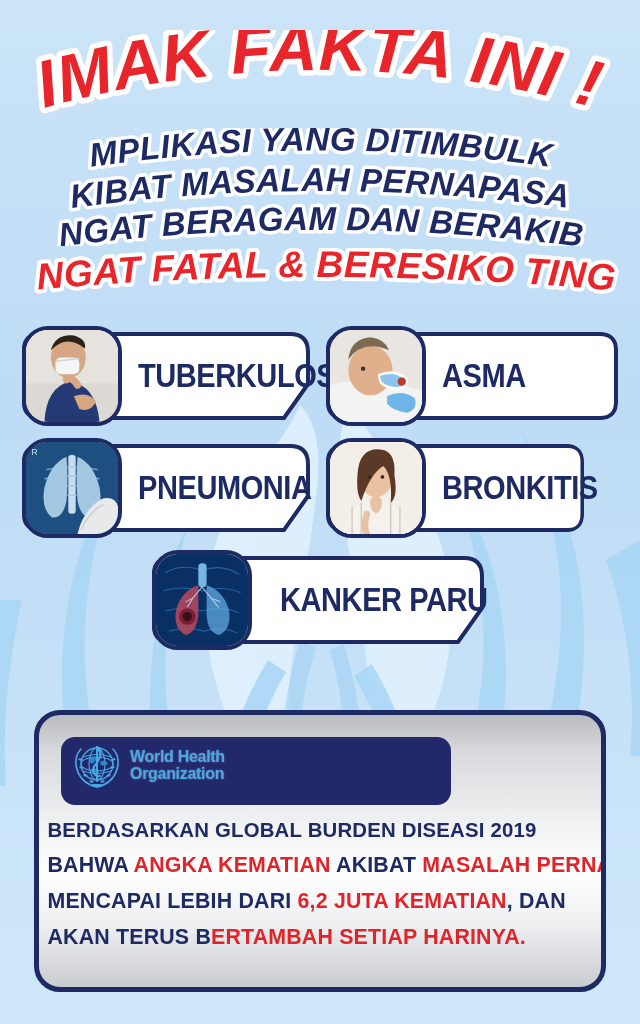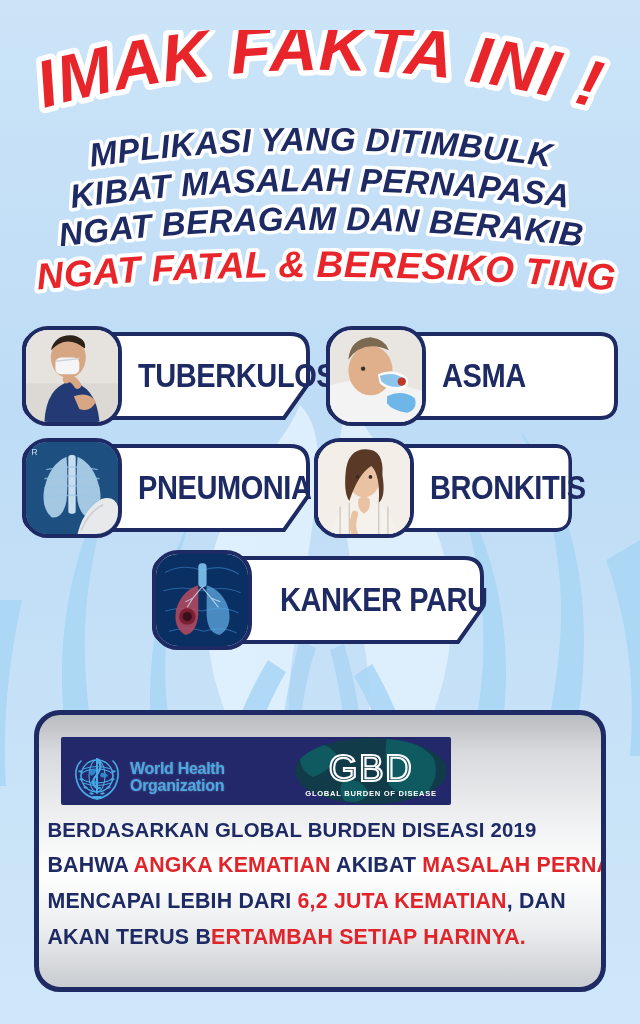--- a/index.html
+++ b/index.html
@@ -80,22 +80,22 @@
     border:5px solid #1e2a63;
     border-radius:26px;
     background:linear-gradient(180deg,#b9bcc0 0%,#d8dadd 14%,#f2f3f4 42%,#ffffff 58%,#eceef0 78%,#c9ccd0 100%);
     z-index:5;
     overflow:hidden;
   }
   .logo-bar {
     position:absolute; left:22px; top:22px;
     width:390px; height:68px;
     background:#23286b;
-    border-radius:2px;
-    display:flex; align-items:flex-end;
+    border-radius:14px;
+    display:flex; align-items:flex-start;
     overflow:hidden;
   }
   .who-block { display:flex; align-items:center; padding-left:8px; }
   .who-text {
     margin-left:5px;
     color:#49a9e3;
     font-family:"Liberation Sans", sans-serif;
     font-weight:bold;
     font-size:16px;
     line-height:17px;
@@ -288,21 +288,21 @@
                 <path d="M22 60 Q50 56 78 60"></path>
             </g>
             <path d="M56 100 Q62 74 82 62 Q96 58 100 70 L100 100 Z" fill="#e8e9ea"></path>
             <path d="M60 96 Q68 76 84 68" stroke="#cfd2d6" stroke-width="2" fill="none"></path>
             <text x="6" y="14" font-family="Liberation Sans, sans-serif" font-size="9" fill="#cfe4f6">R</text>
           </svg>
         </div>
         <div class="card-label" style="left:116px;">PNEUMONIA</div>
       </div>
 
-      <div class="card" style="left:314px; width:258px;padding-left:48px;">
+      <div class="card" style="left:326px; width:258px;padding-left:48px;">
         <svg class="card-body" viewBox="0 0 292 88" preserveAspectRatio="none" style="border:none;background:none;">
           <path d="M16 2 L274 2 Q290 2 290 18 L290 70 Q290 86 274 86 L16 86 Q2 86 2 72 L2 16 Q2 2 16 2 Z" fill="#ffffff" stroke="#1e2a63" stroke-width="4"></path>
         </svg>
         <div class="thumb">
           <svg viewBox="0 0 100 100">
             <rect width="100" height="100" fill="#efe9e2"></rect>
             <rect x="0" y="0" width="100" height="100" fill="#f3eee7"></rect>
             <path d="M14 100 Q18 70 50 62 Q82 70 86 100 Z" fill="#f5f2ee"></path>
             <g stroke="#cfc7bd" stroke-width="1.4">
               <path d="M24 70 L24 100"></path>
@@ -388,37 +388,20 @@
             <path d="M36 44 q-3 -2 -5 1 q3 2 5 -1 z"></path>
           </g>
           <rect x="23" y="47" width="10" height="3" rx="1.4" fill="#49a9e3"></rect>
         </svg>
         <div class="who-text">
           <div>World Health</div>
           <div>Organization</div>
         </div>
       </div>
 
-      <div class="gbd-block">
-        <svg width="160" height="68" viewBox="0 0 160 68">
-          <defs>
-            <clipPath id="gclip">
-                <ellipse cx="80" cy="34" rx="76" ry="33"></ellipse>
-              </clipPath>
-          </defs>
-          <ellipse cx="80" cy="34" rx="76" ry="33" fill="#123b4a"></ellipse>
-          <g clip-path="url(#gclip)" fill="#0f5f63" opacity="0.9">
-            <path d="M8 6 Q34 2 46 18 Q40 34 22 40 Q6 34 8 6 Z"></path>
-            <path d="M96 0 Q128 4 142 20 Q150 38 136 56 Q112 64 98 48 Q92 24 96 0 Z"></path>
-            <path d="M52 44 Q70 40 78 56 Q70 68 54 64 Q46 54 52 44 Z"></path>
-          </g>
-          <text x="80" y="44" text-anchor="middle" font-family="Liberation Sans, sans-serif" font-size="37" font-weight="300" letter-spacing="1.5" fill="none" stroke="#ffffff" stroke-width="2.1">GBD</text>
-          <text x="80" y="59" text-anchor="middle" font-family="Liberation Sans, sans-serif" font-size="7.6" font-weight="bold" letter-spacing="0.7" fill="#ffffff">GLOBAL BURDEN OF DISEASE</text>
-        </svg>
-      </div>
     </div>
 
     <div class="panel-lines">
       <div class="pline pl1">BERDASARKAN GLOBAL BURDEN DISEASI 2019</div>
 
       <div class="pline pl2">
         <span class="navy">BAHWA </span><span class="red">ANGKA KEMATIAN </span><span class="navy">AKIBAT </span><span class="red">MASALAH PERNAPASAN</span>
       </div>
 
       <div class="pline pl3">

